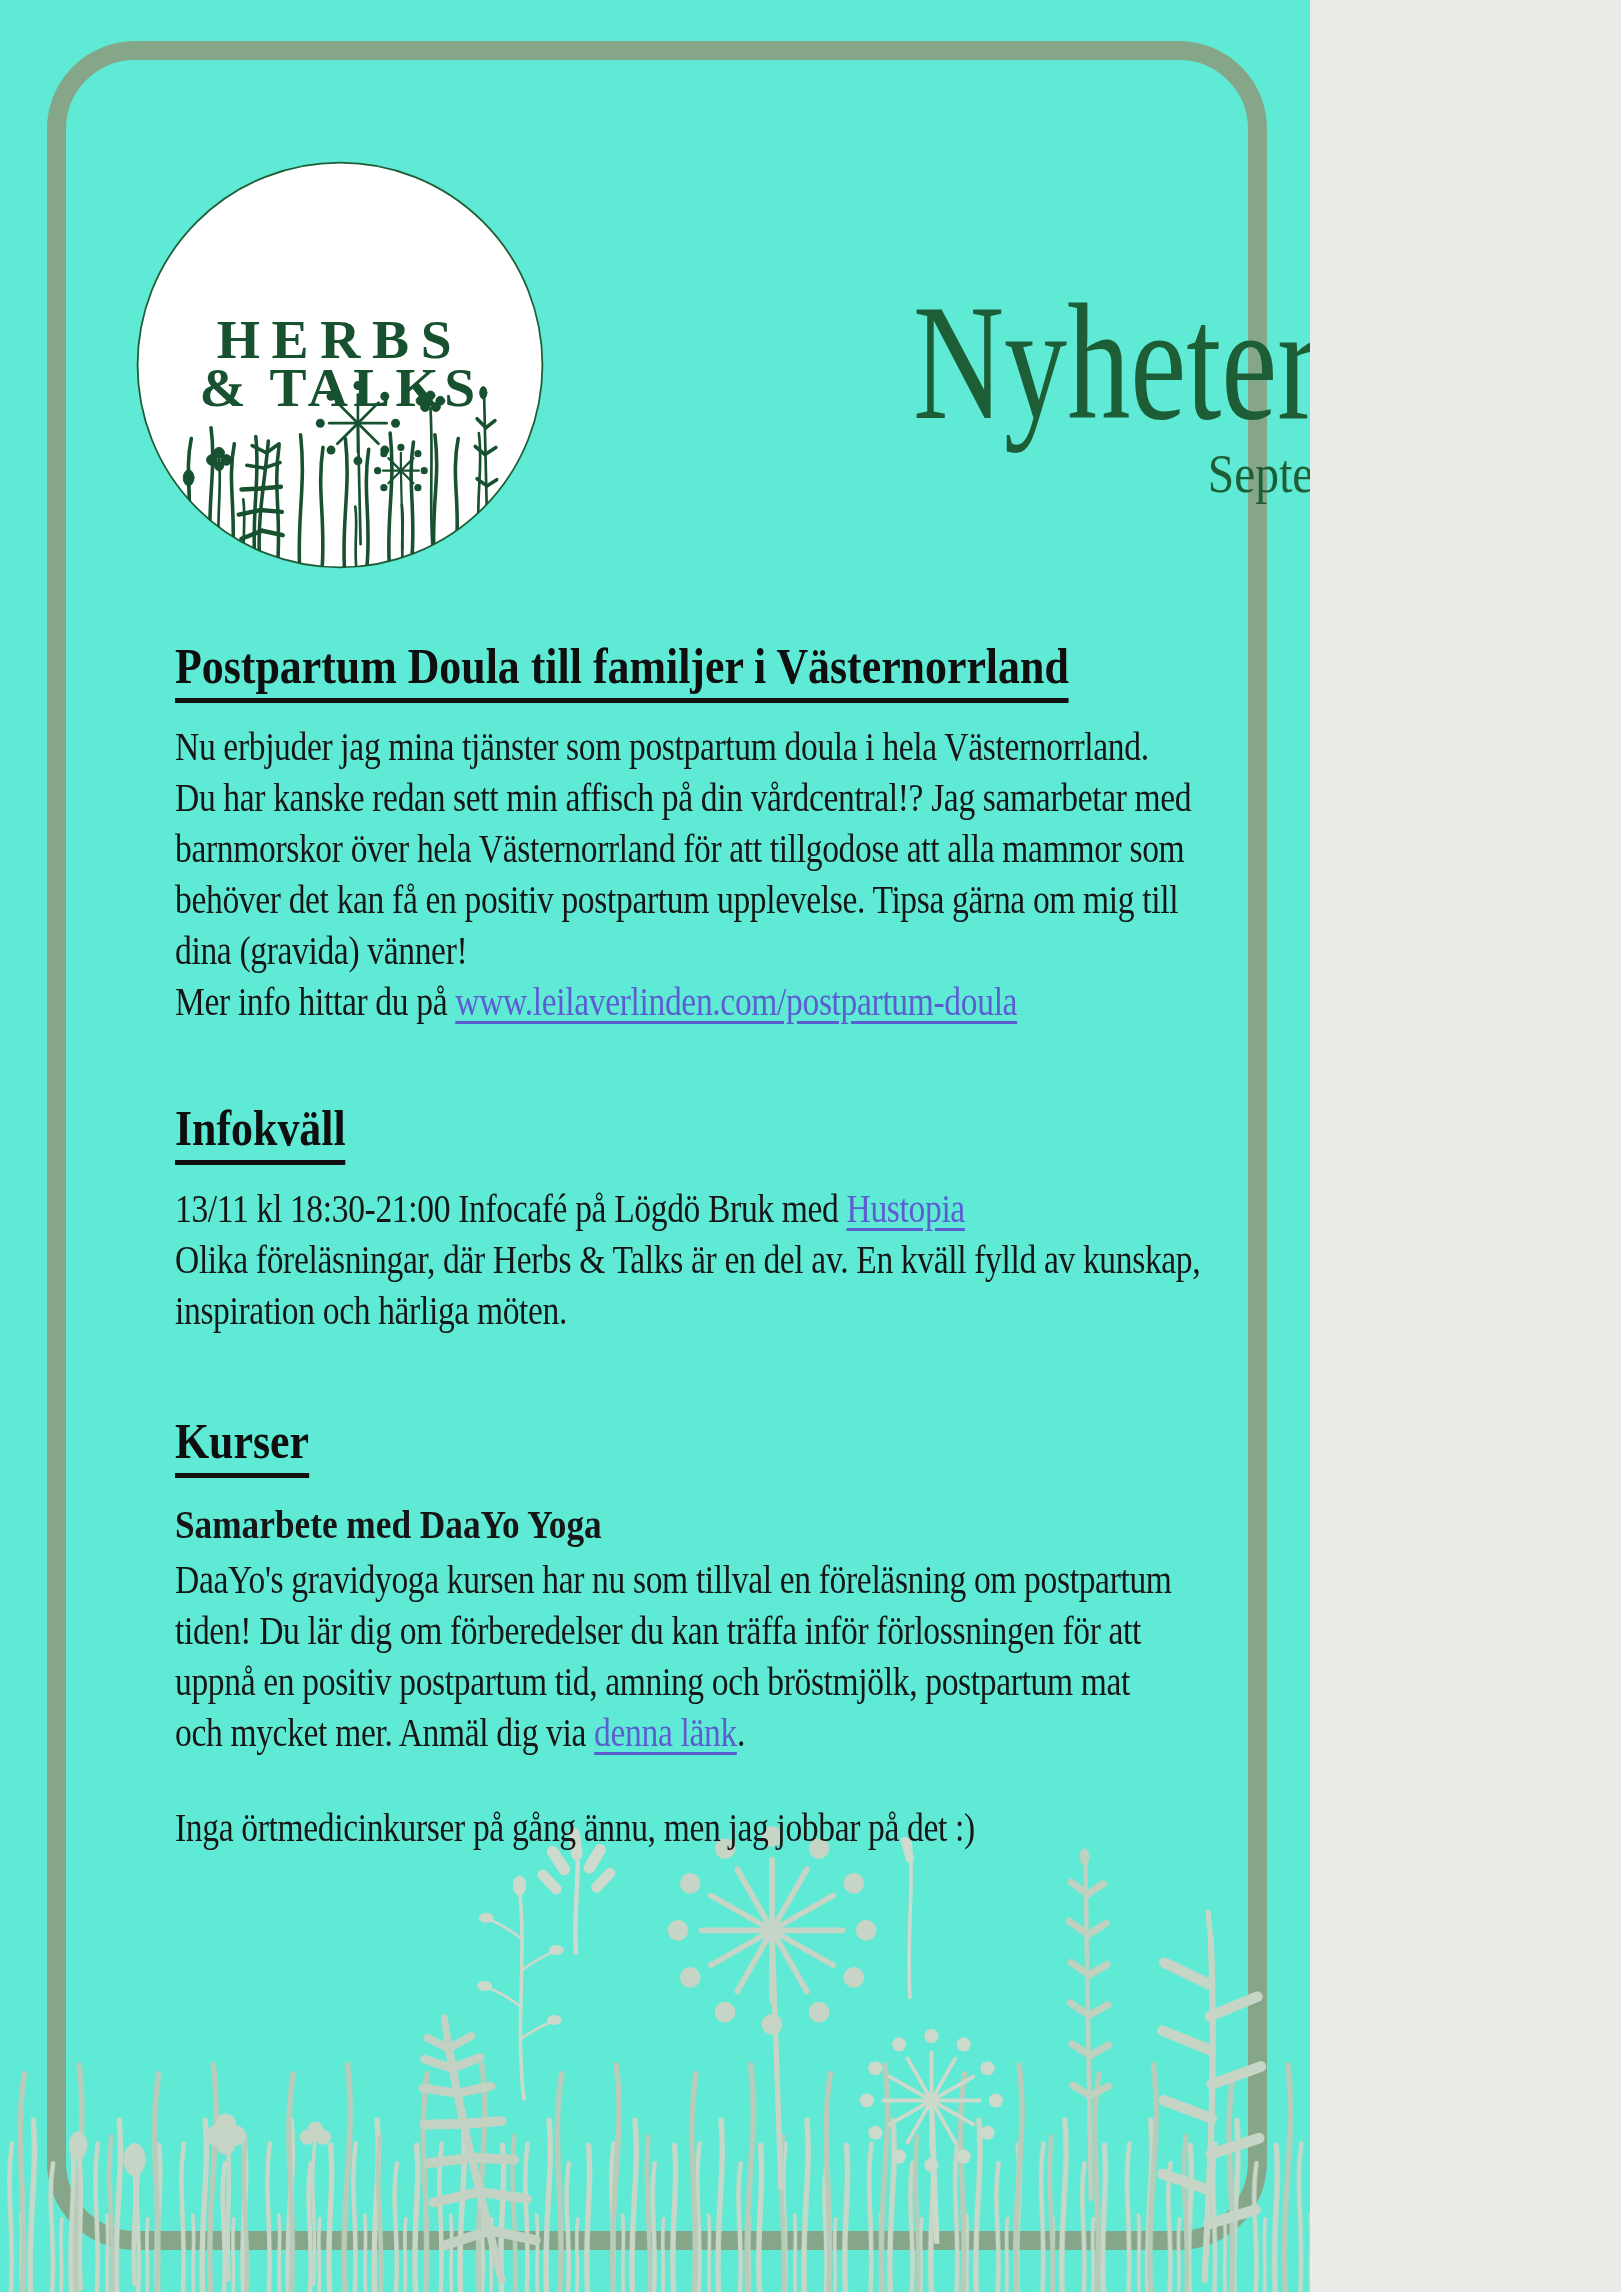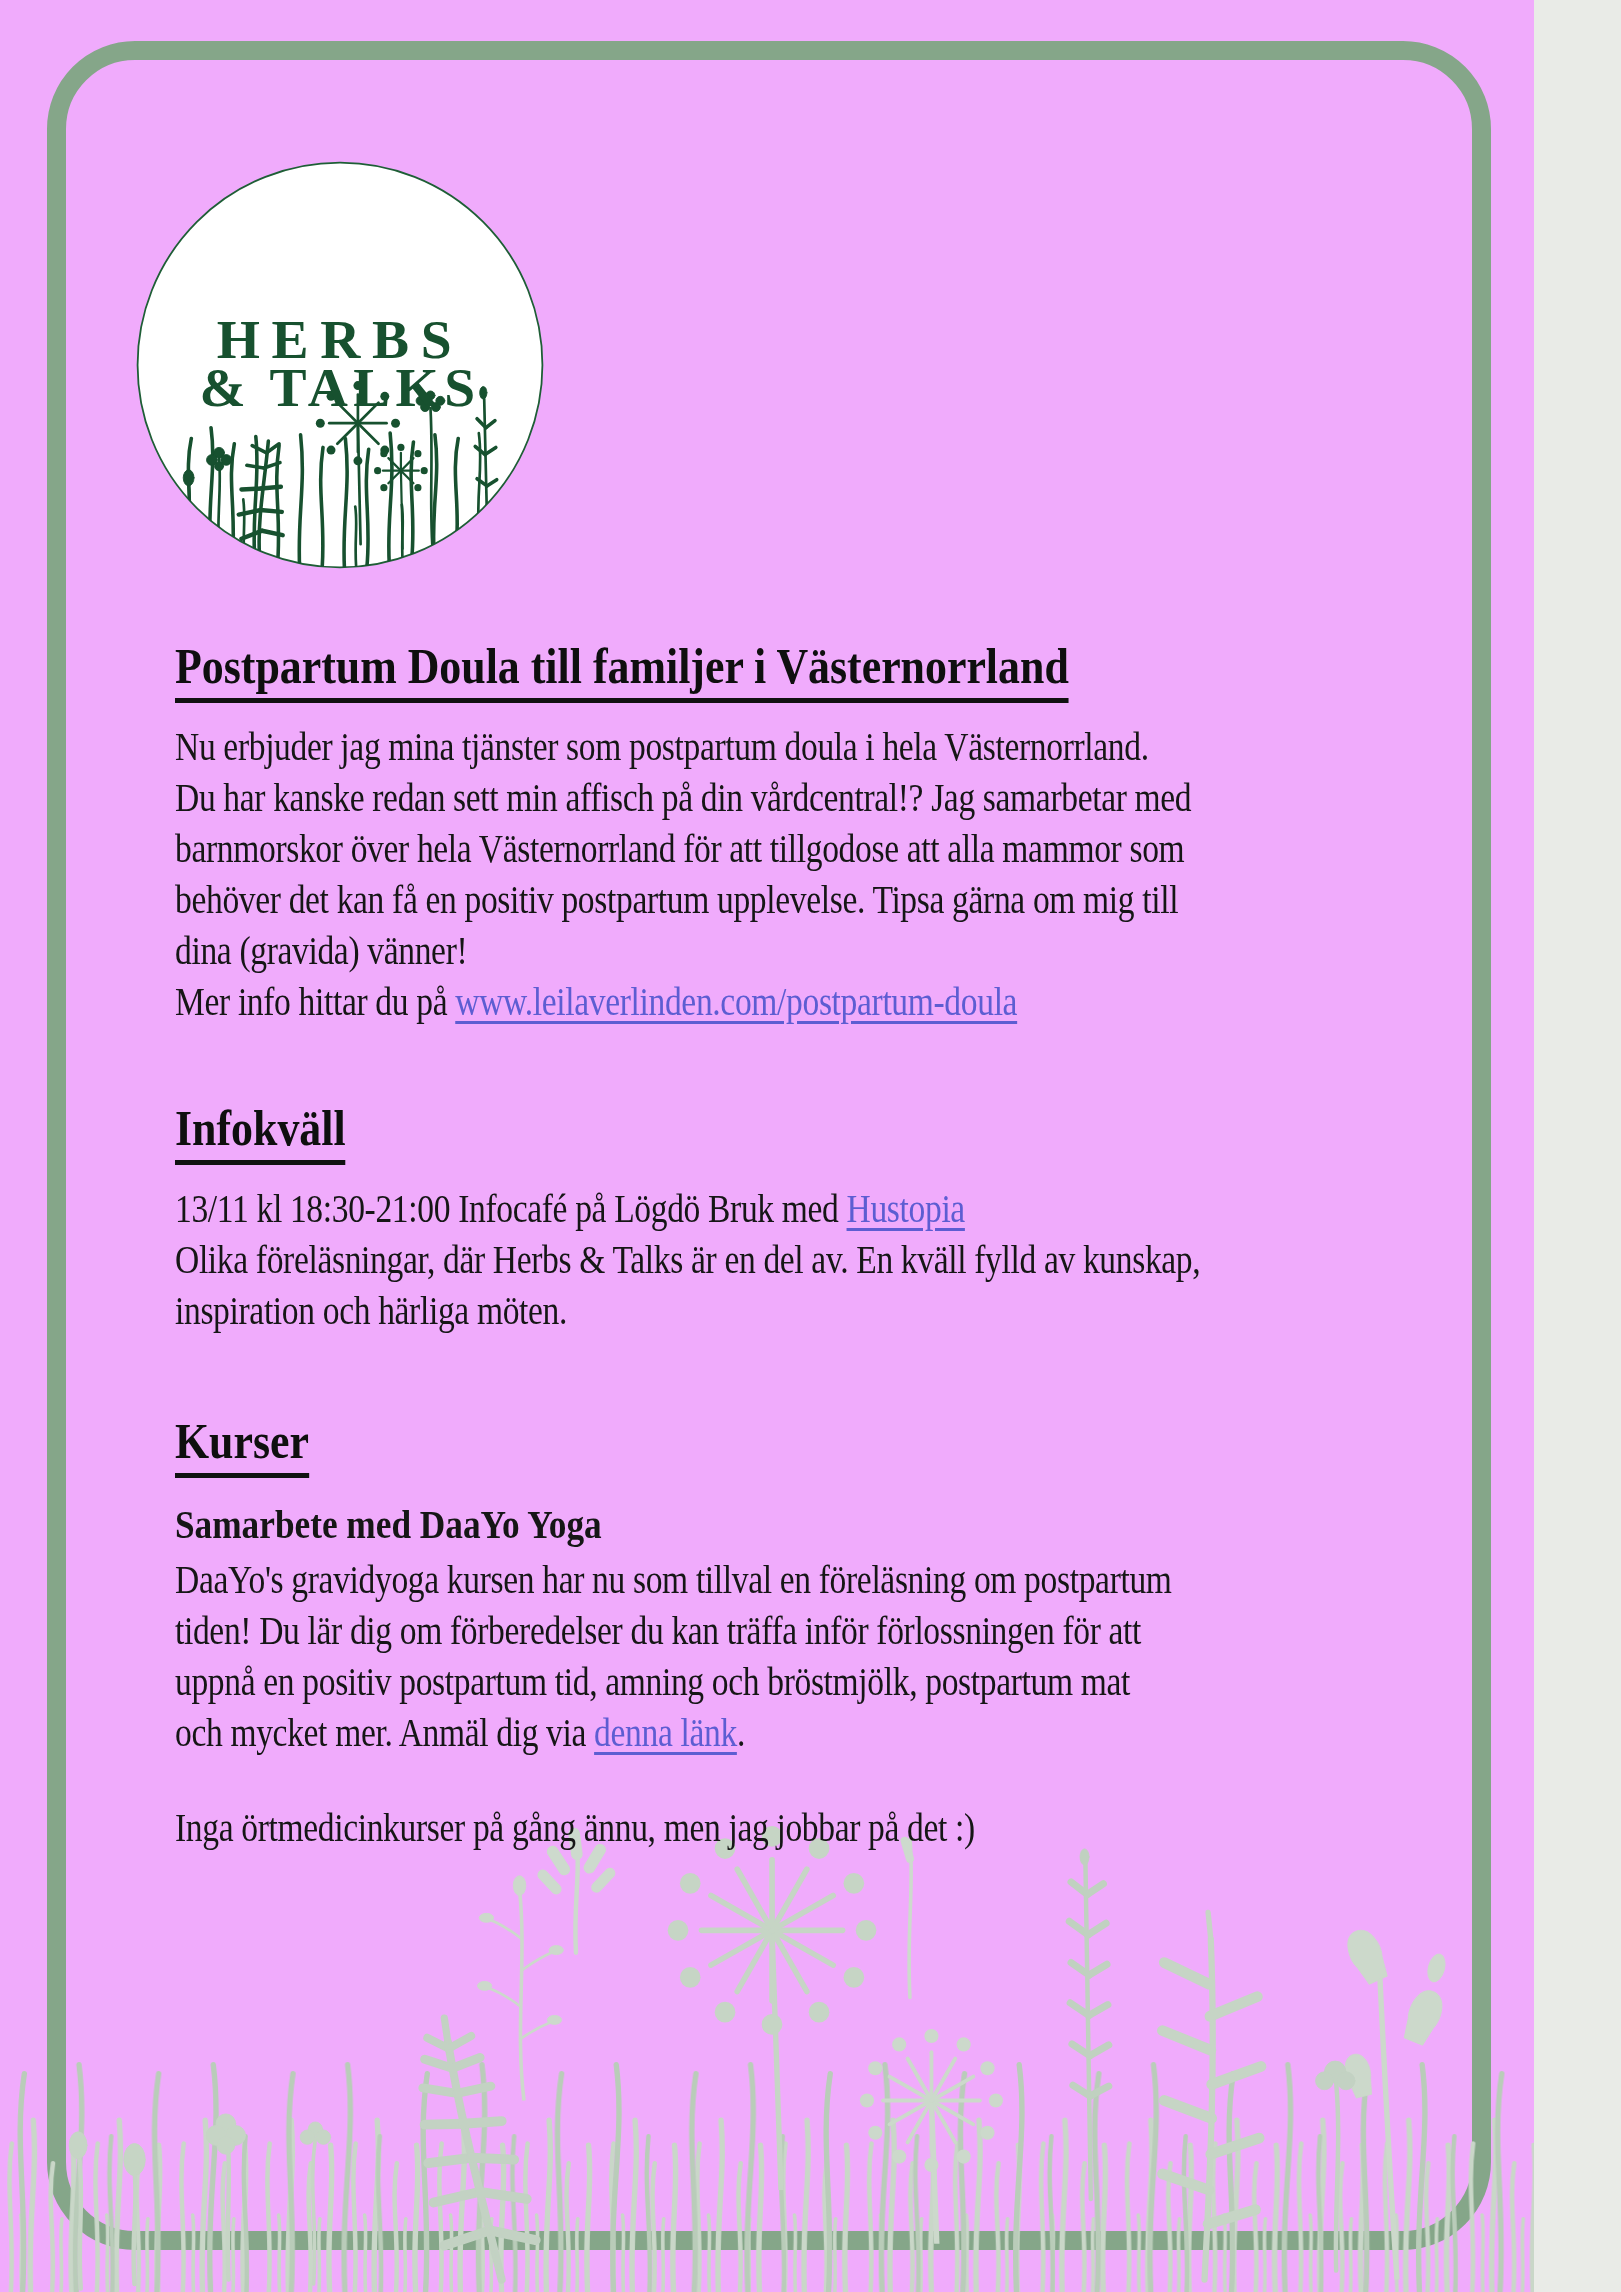--- a/index.html
+++ b/index.html
@@ -1,18 +1,18 @@
 <!DOCTYPE html>
 <html style="font-size:14.3px"><head>
 <meta charset="utf-8">
 <style>
   html,body{margin:0;padding:0;background:#e9ebe7;}
   .page{
-    position:relative;width:1534px;height:2293px;overflow:hidden;
-    background:#f0abfc;color:#161616;
+    position:relative;width:1310px;height:2293px;overflow:hidden;
+    background:#5eead4;color:#161616;
     font-family:"Liberation Serif", serif;
   }
   .frame{
     position:absolute;left:47px;top:41px;right:43px;bottom:43px;
     border:19px solid #85a689;border-radius:88px;z-index:1;
   }
   .meadow{position:absolute;left:0;bottom:0;width:1622px;height:488px;z-index:2;}
   .logo{position:absolute;left:134px;top:159px;width:412px;height:412px;z-index:3;}
   .header{position:absolute;left:913px;top:279px;width:605px;z-index:3;}
   .title{
@@ -316,20 +316,24 @@
           <circle cx="331" cy="264" r="5"></circle>
           <circle cx="342" cy="270" r="5"></circle>
         <circle cx="325" cy="277" r="5"></circle>
           <circle cx="337" cy="277" r="5"></circle>
       </g>
     </g>
     <text x="230" y="222" text-anchor="middle" font-size="62" font-weight="bold" letter-spacing="13" fill="#17512f">HERBS</text>
     <text x="230" y="276" text-anchor="middle" font-size="62" font-weight="bold" letter-spacing="6" fill="#17512f">&amp; TALKS</text>
   </svg>
 
+  <div class="header">
+    <h1 class="title">Nyheter</h1>
+    <div class="subtitle">September 2025</div>
+  </div>
 
   <div class="sec" style="top:638px">
     <div class="h2">Postpartum Doula till familjer i Västernorrland</div>
     <div class="para">
       <div class="line"><span>Nu erbjuder jag mina tjänster som postpartum doula i hela Västernorrland.</span></div>
       <div class="line"><span>Du har kanske redan sett min affisch på din vårdcentral!? Jag samarbetar med</span></div>
       <div class="line"><span>barnmorskor över hela Västernorrland för att tillgodose att alla mammor som</span></div>
       <div class="line"><span>behöver det kan få en positiv postpartum upplevelse. Tipsa gärna om mig till</span></div>
       <div class="line"><span>dina (gravida) vänner!</span></div>
       <div class="line"><span>Mer info hittar du på </span><a class="link">www.leilaverlinden.com/postpartum-doula</a></div>

